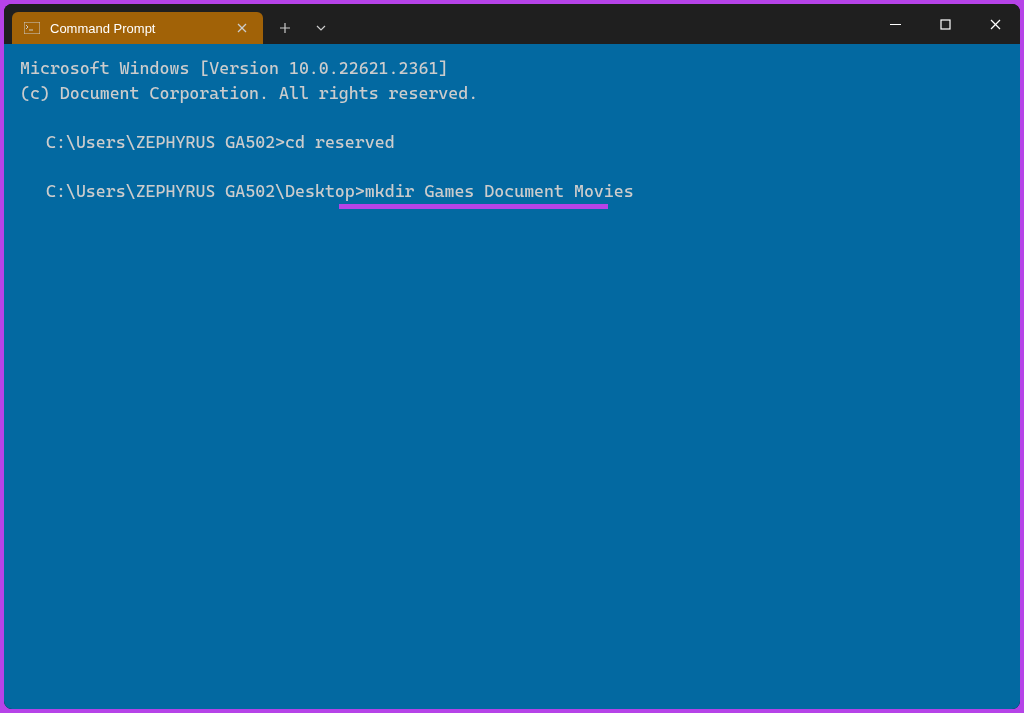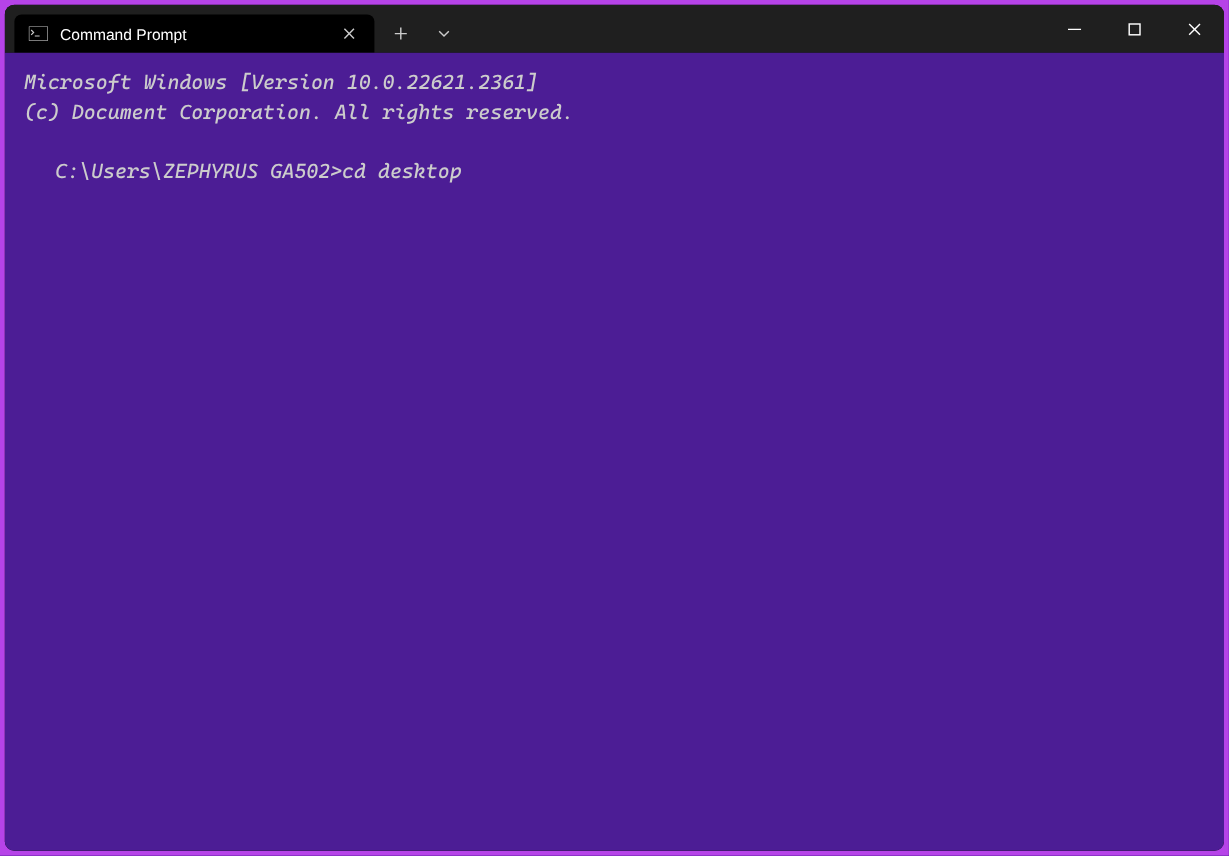--- a/index.html
+++ b/index.html
@@ -31,28 +31,28 @@
     
     .titlebar {
       height: 40px;
       background: #1f1f1f;
       display: flex;
       align-items: stretch;
       user-select: none;
     }
     
     .tab {
-      background: #000000;
+      background: #a16207;
       border-radius: 6px 6px 0 0;
       margin-top: 8px;
       margin-left: 8px;
       display: flex;
       align-items: center;
       padding: 0 12px;
-      width: 300px;
+      width: 251px;
       gap: 10px;
     }
     
     .tab-icon {
       width: 16px;
       height: 16px;
       display: flex;
       align-items: center;
       justify-content: center;
     }
@@ -112,28 +112,27 @@
       width: 50px;
       display: flex;
       align-items: center;
       justify-content: center;
       color: #ffffff;
       cursor: pointer;
     }
     
     .terminal-body {
       flex: 1;
-      background: #4c1d95;
+      background: #0369a1;
       padding: 12px 16px;
       font-family: 'Cascadia Mono', 'Consolas', monospace;
       font-size: 17px;
       line-height: 1.45;
       color: #cccccc;
       position: relative;
-      font-style: italic;
     }
     
     .terminal-line {
       white-space: pre;
     }
     
     .blank-line {
       height: 1.45em;
     }
     
@@ -216,17 +215,22 @@
         </svg>
       </div>
     </div>
 
   </div>
 
   <div class="terminal-body">
     <div class="terminal-line">Microsoft Windows [Version 10.0.22621.2361]</div>
     <div class="terminal-line">(c) Document Corporation. All rights reserved.</div>
     <div class="blank-line"></div>
-    <div class="terminal-line"><span class="prompt-text">C:\Users\ZEPHYRUS GA502&gt;</span><span class="command-text">cd desktop</span></div>
+    <div class="terminal-line"><span class="prompt-text">C:\Users\ZEPHYRUS GA502&gt;</span><span class="command-text">cd reserved</span></div>
     <div class="blank-line"></div>
+    <div class="command-line">
+      <span class="prompt-text">C:\Users\ZEPHYRUS GA502\Desktop&gt;</span>
+        <span class="command-text" id="cmd2">mkdir Games Document Movies</span>
+      <div class="underline-highlight" id="underline" style="left: 318.75px; width: 268.953px;"></div>
+    </div>
   </div>
 
 </div>
 
 </body></html>

